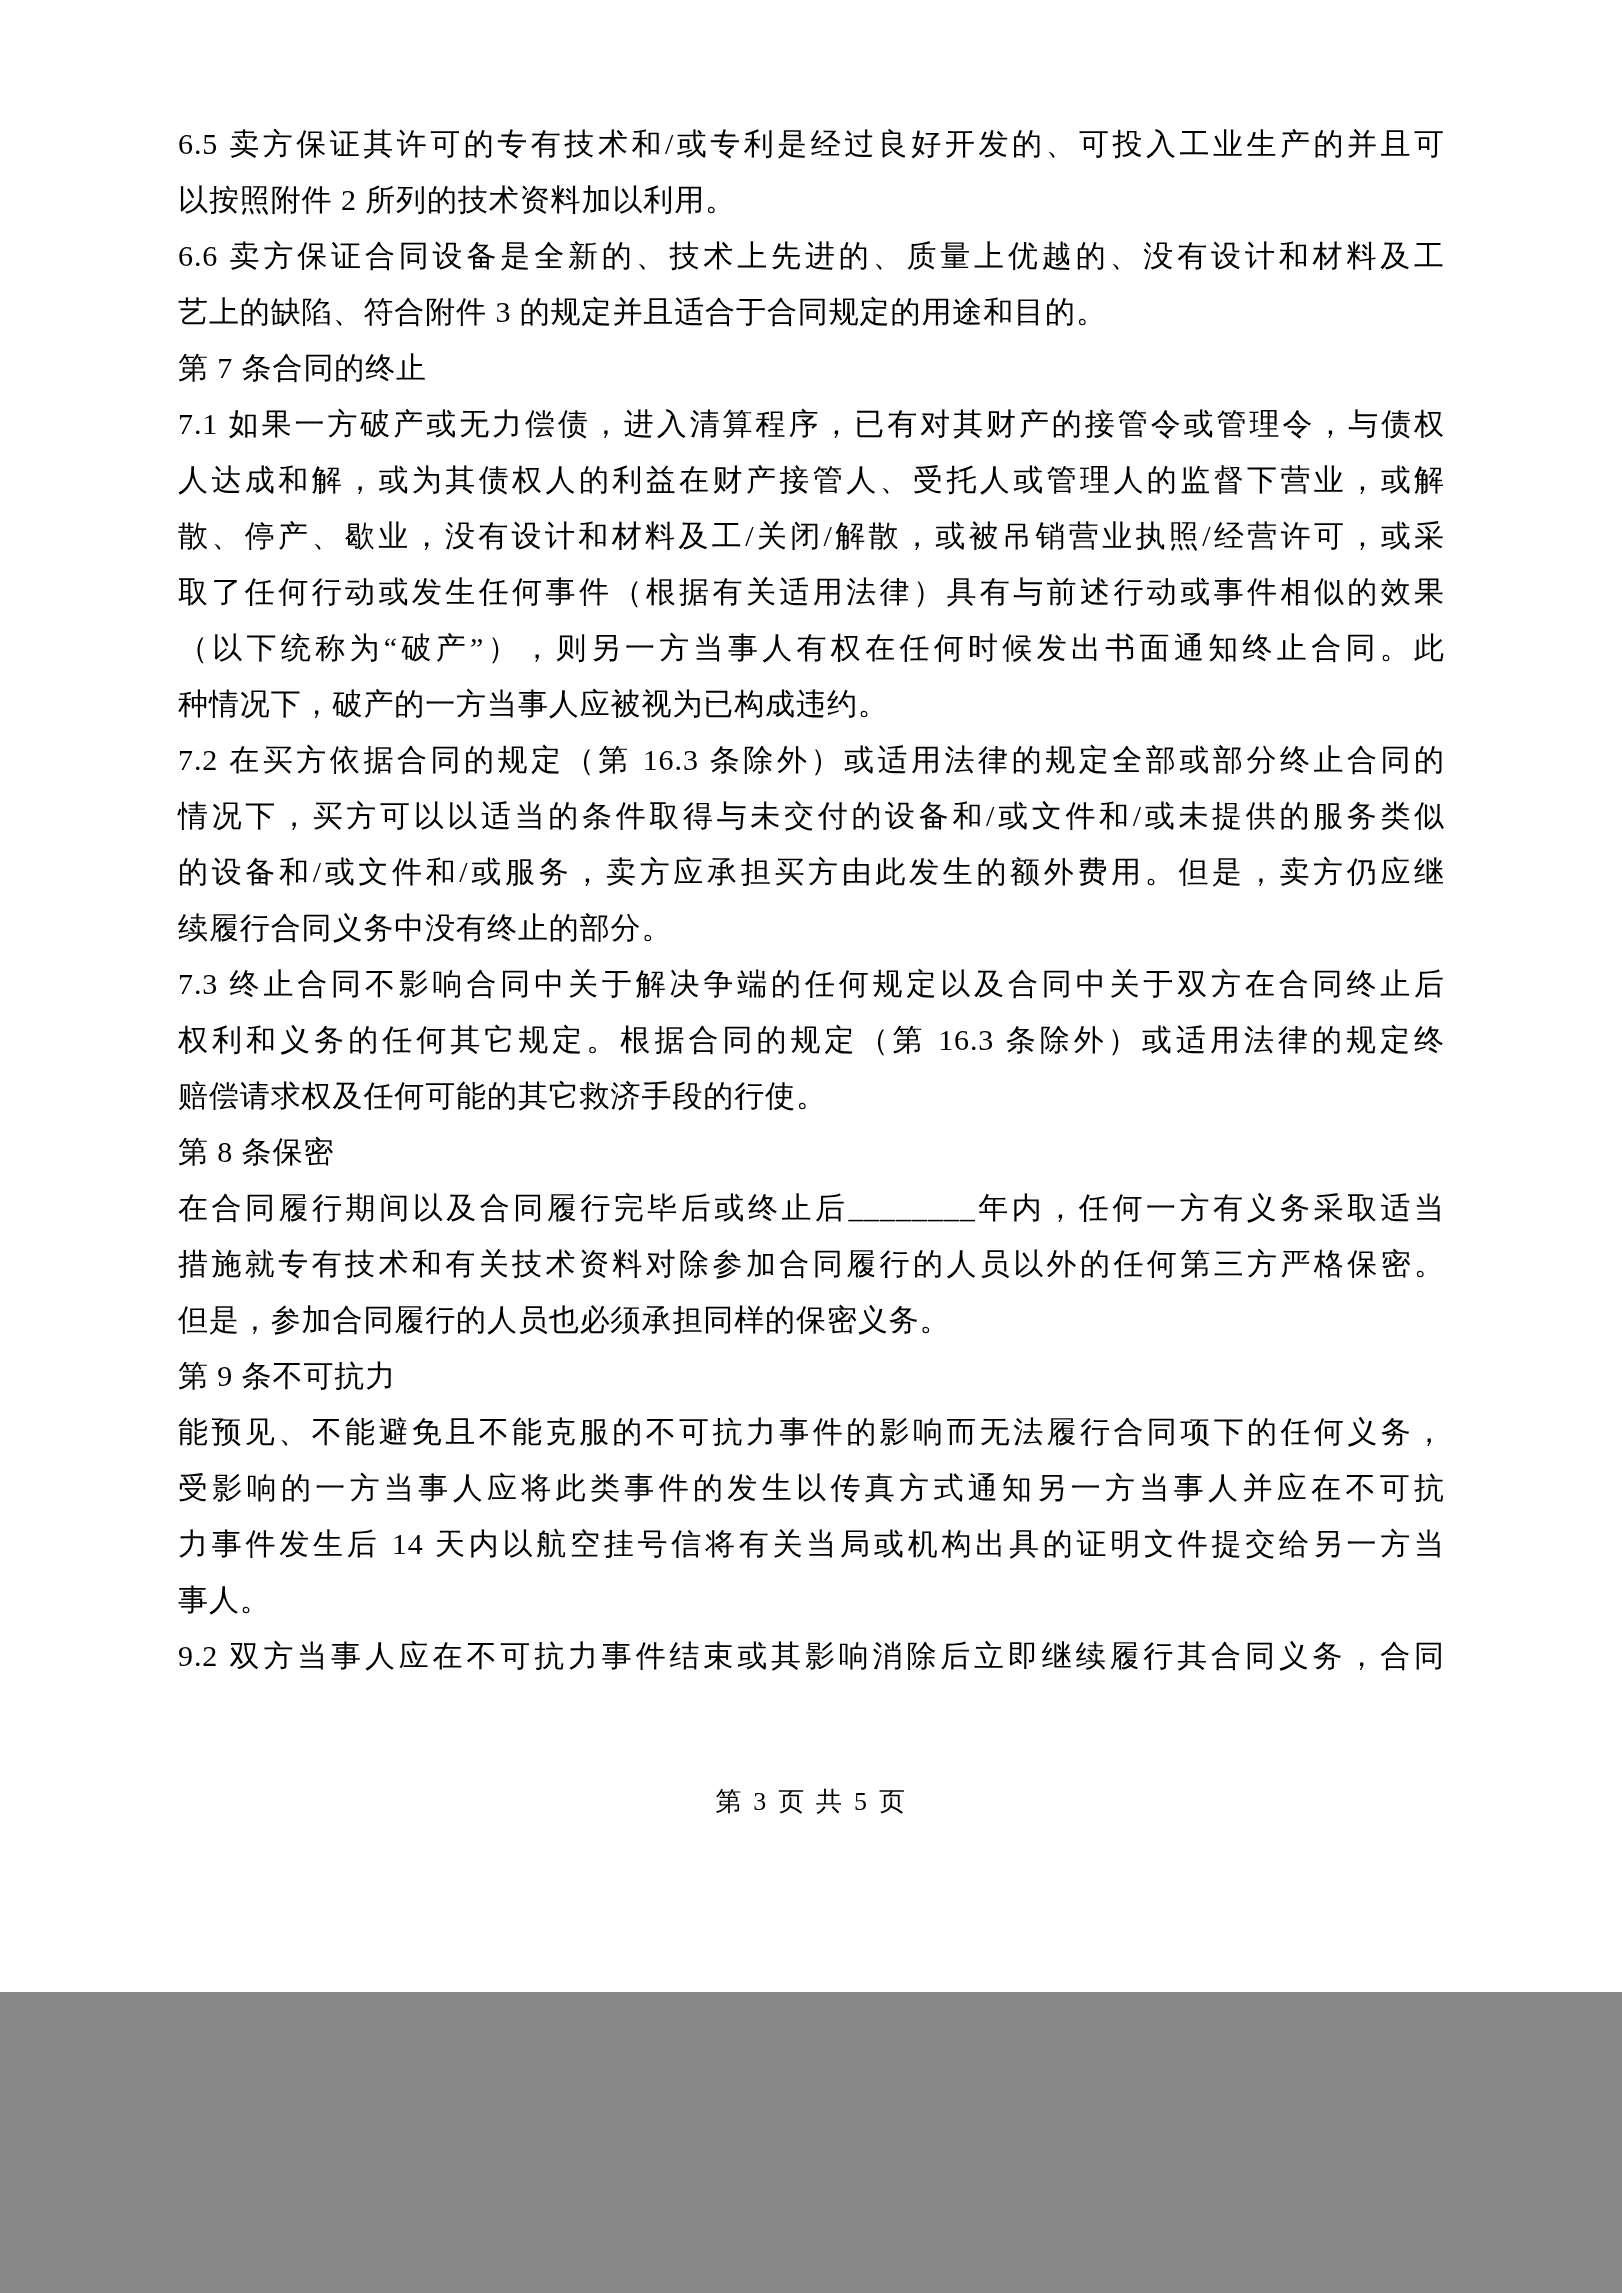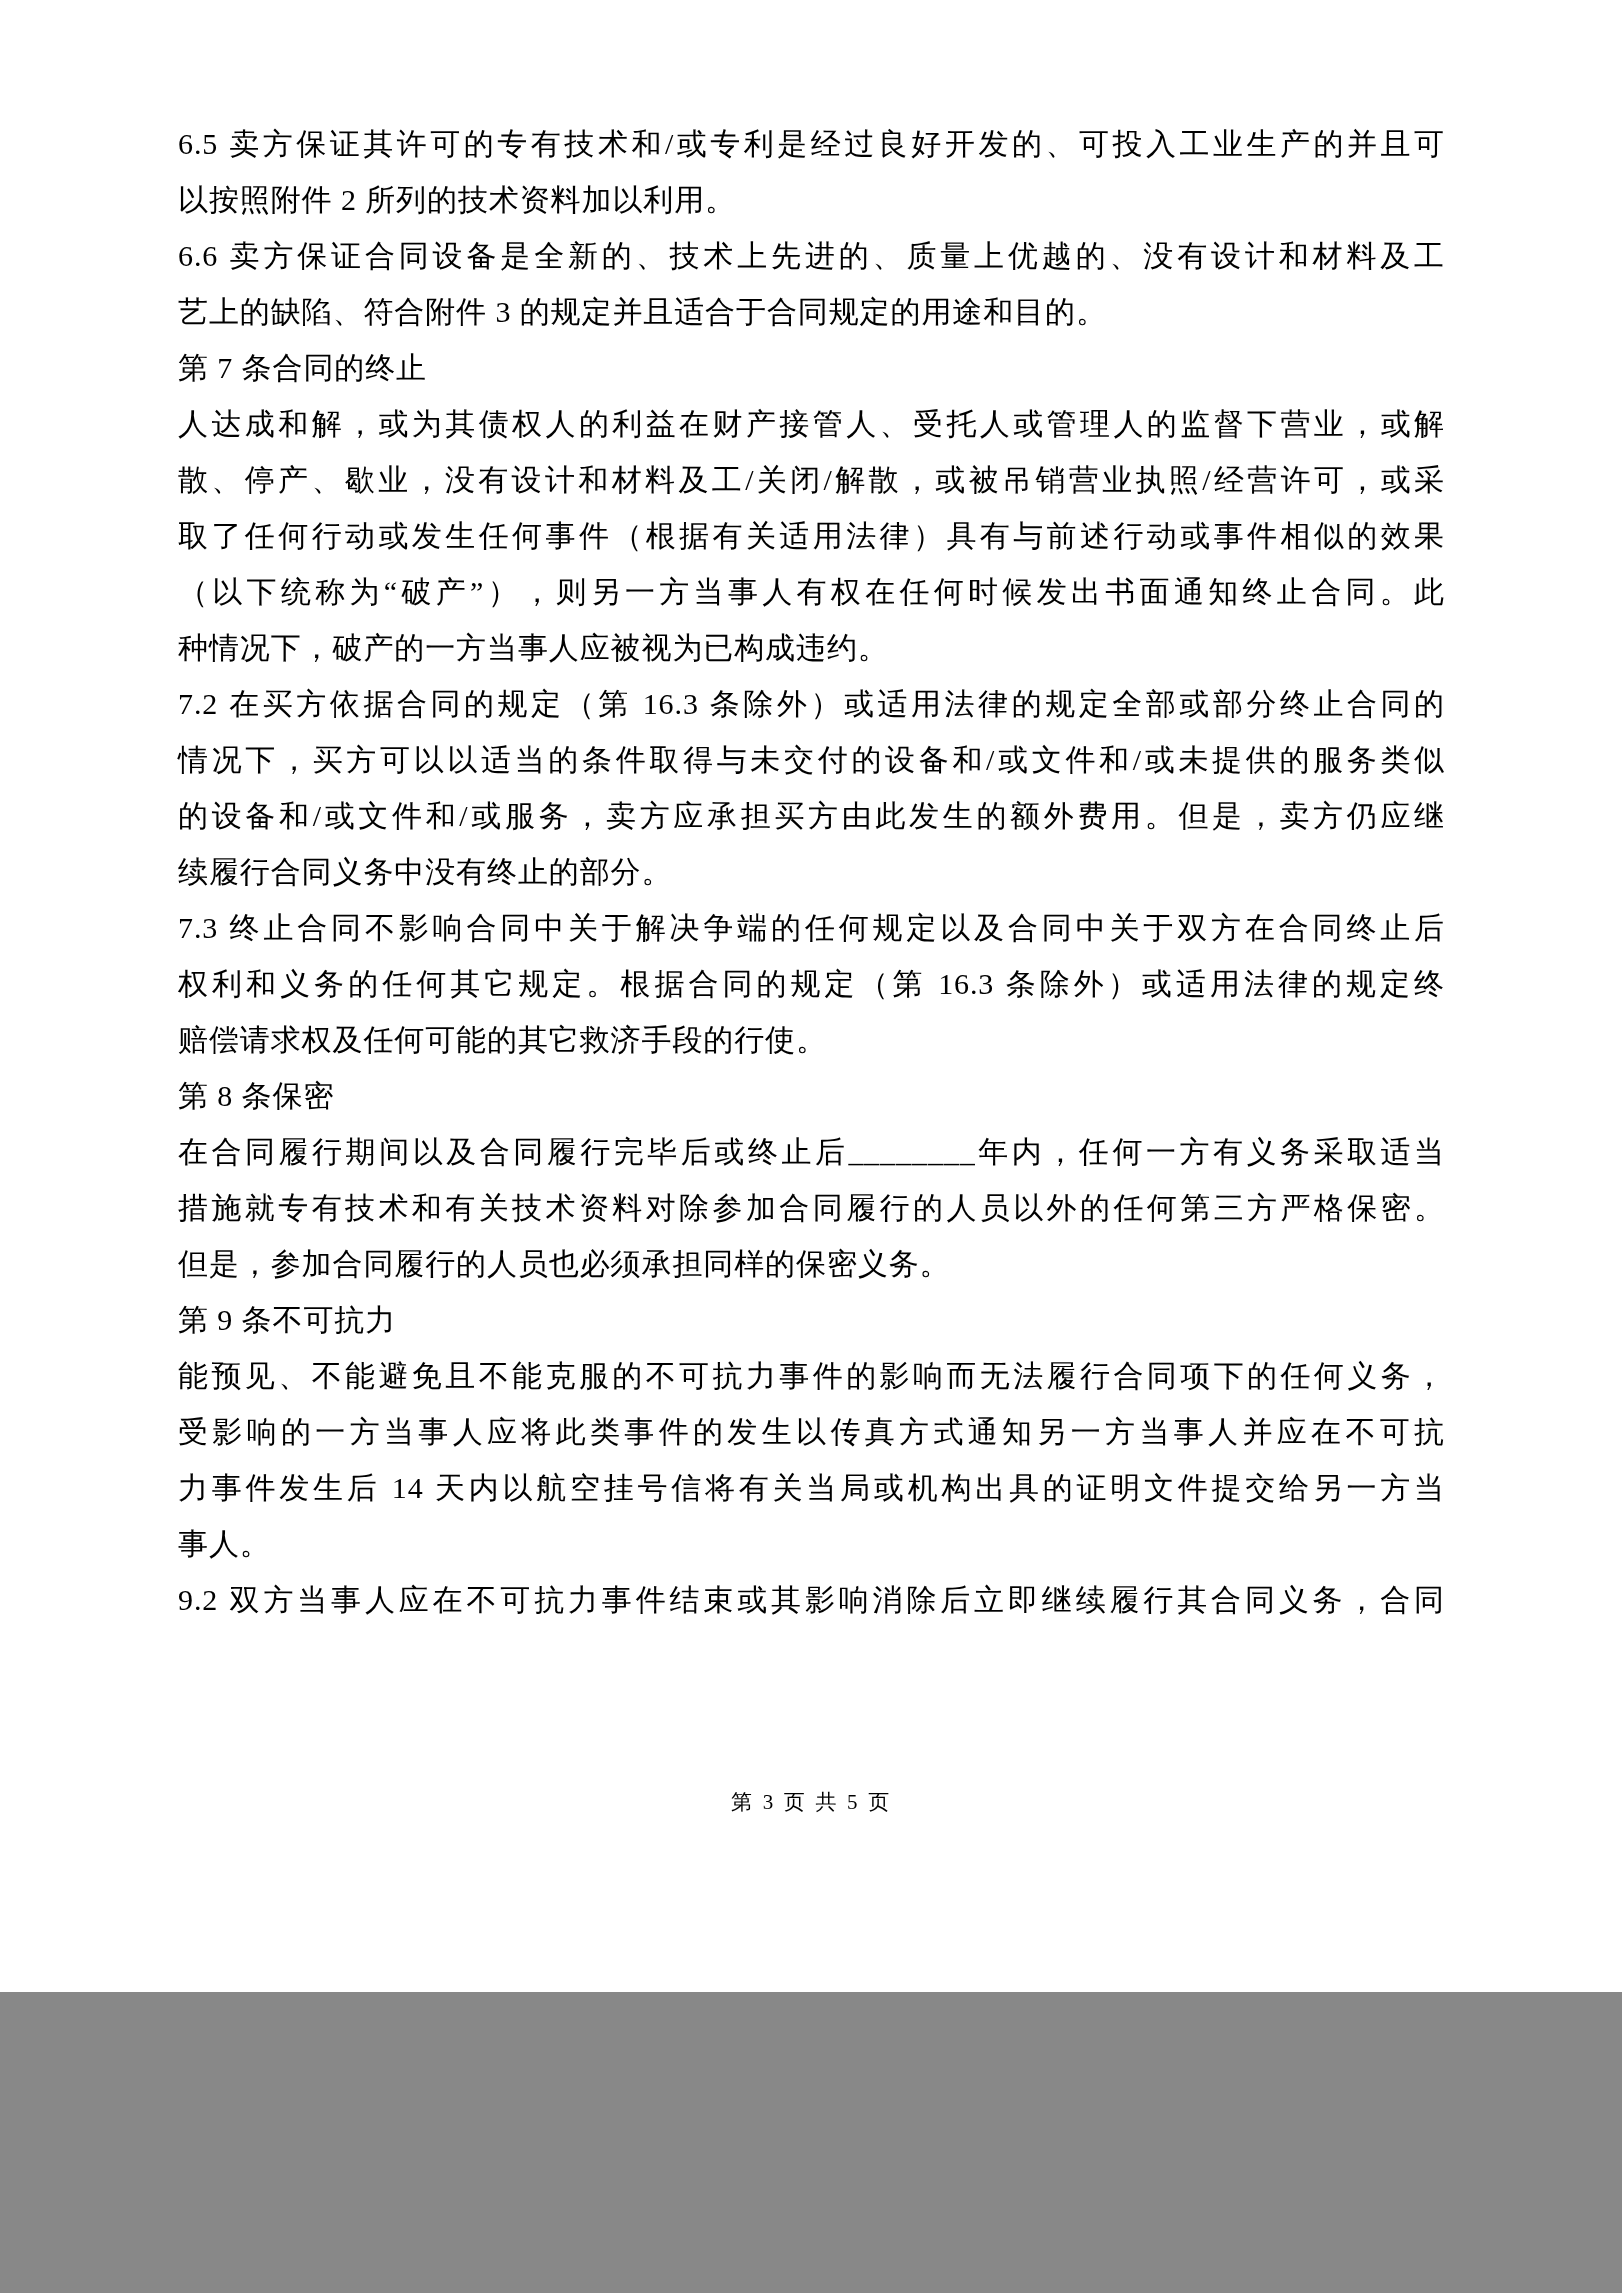--- a/index.html
+++ b/index.html
@@ -34,36 +34,37 @@
   .line.fill {
     
     text-align-last: justify;
   }
   .footer {
     position: absolute;
     top: 1784px;
     left: 0;
     right: 0;
     text-align: center;
-    font-size: 21px;
+    font-size: 26px;
     line-height: 36px;
     letter-spacing: 2.7px;
     color: #000000;
   }
 </style>
 </head>
 <body>
 
 <div class="page">
   <div class="body-text">
       <div class="line fill">6.5 卖方保证其许可的专有技术和/或专利是经过良好开发的、可投入工业生产的并且可</div>
       <div class="line">以按照附件 2 所列的技术资料加以利用。</div>
       <div class="line fill">6.6 卖方保证合同设备是全新的、技术上先进的、质量上优越的、没有设计和材料及工</div>
       <div class="line">艺上的缺陷、符合附件 3 的规定并且适合于合同规定的用途和目的。</div>
       <div class="line">第 7 条合同的终止</div>
+      <div class="line fill">7.1 如果一方破产或无力偿债，进入清算程序，已有对其财产的接管令或管理令，与债权</div>
       <div class="line fill">人达成和解，或为其债权人的利益在财产接管人、受托人或管理人的监督下营业，或解</div>
       <div class="line fill">散、停产、歇业，没有设计和材料及工/关闭/解散，或被吊销营业执照/经营许可，或采</div>
       <div class="line fill">取了任何行动或发生任何事件（根据有关适用法律）具有与前述行动或事件相似的效果</div>
       <div class="line fill">（以下统称为“破产”），则另一方当事人有权在任何时候发出书面通知终止合同。此</div>
       <div class="line">种情况下，破产的一方当事人应被视为已构成违约。</div>
       <div class="line fill">7.2 在买方依据合同的规定（第 16.3 条除外）或适用法律的规定全部或部分终止合同的</div>
       <div class="line fill">情况下，买方可以以适当的条件取得与未交付的设备和/或文件和/或未提供的服务类似</div>
       <div class="line fill">的设备和/或文件和/或服务，卖方应承担买方由此发生的额外费用。但是，卖方仍应继</div>
       <div class="line">续履行合同义务中没有终止的部分。</div>
       <div class="line fill">7.3 终止合同不影响合同中关于解决争端的任何规定以及合同中关于双方在合同终止后</div>

